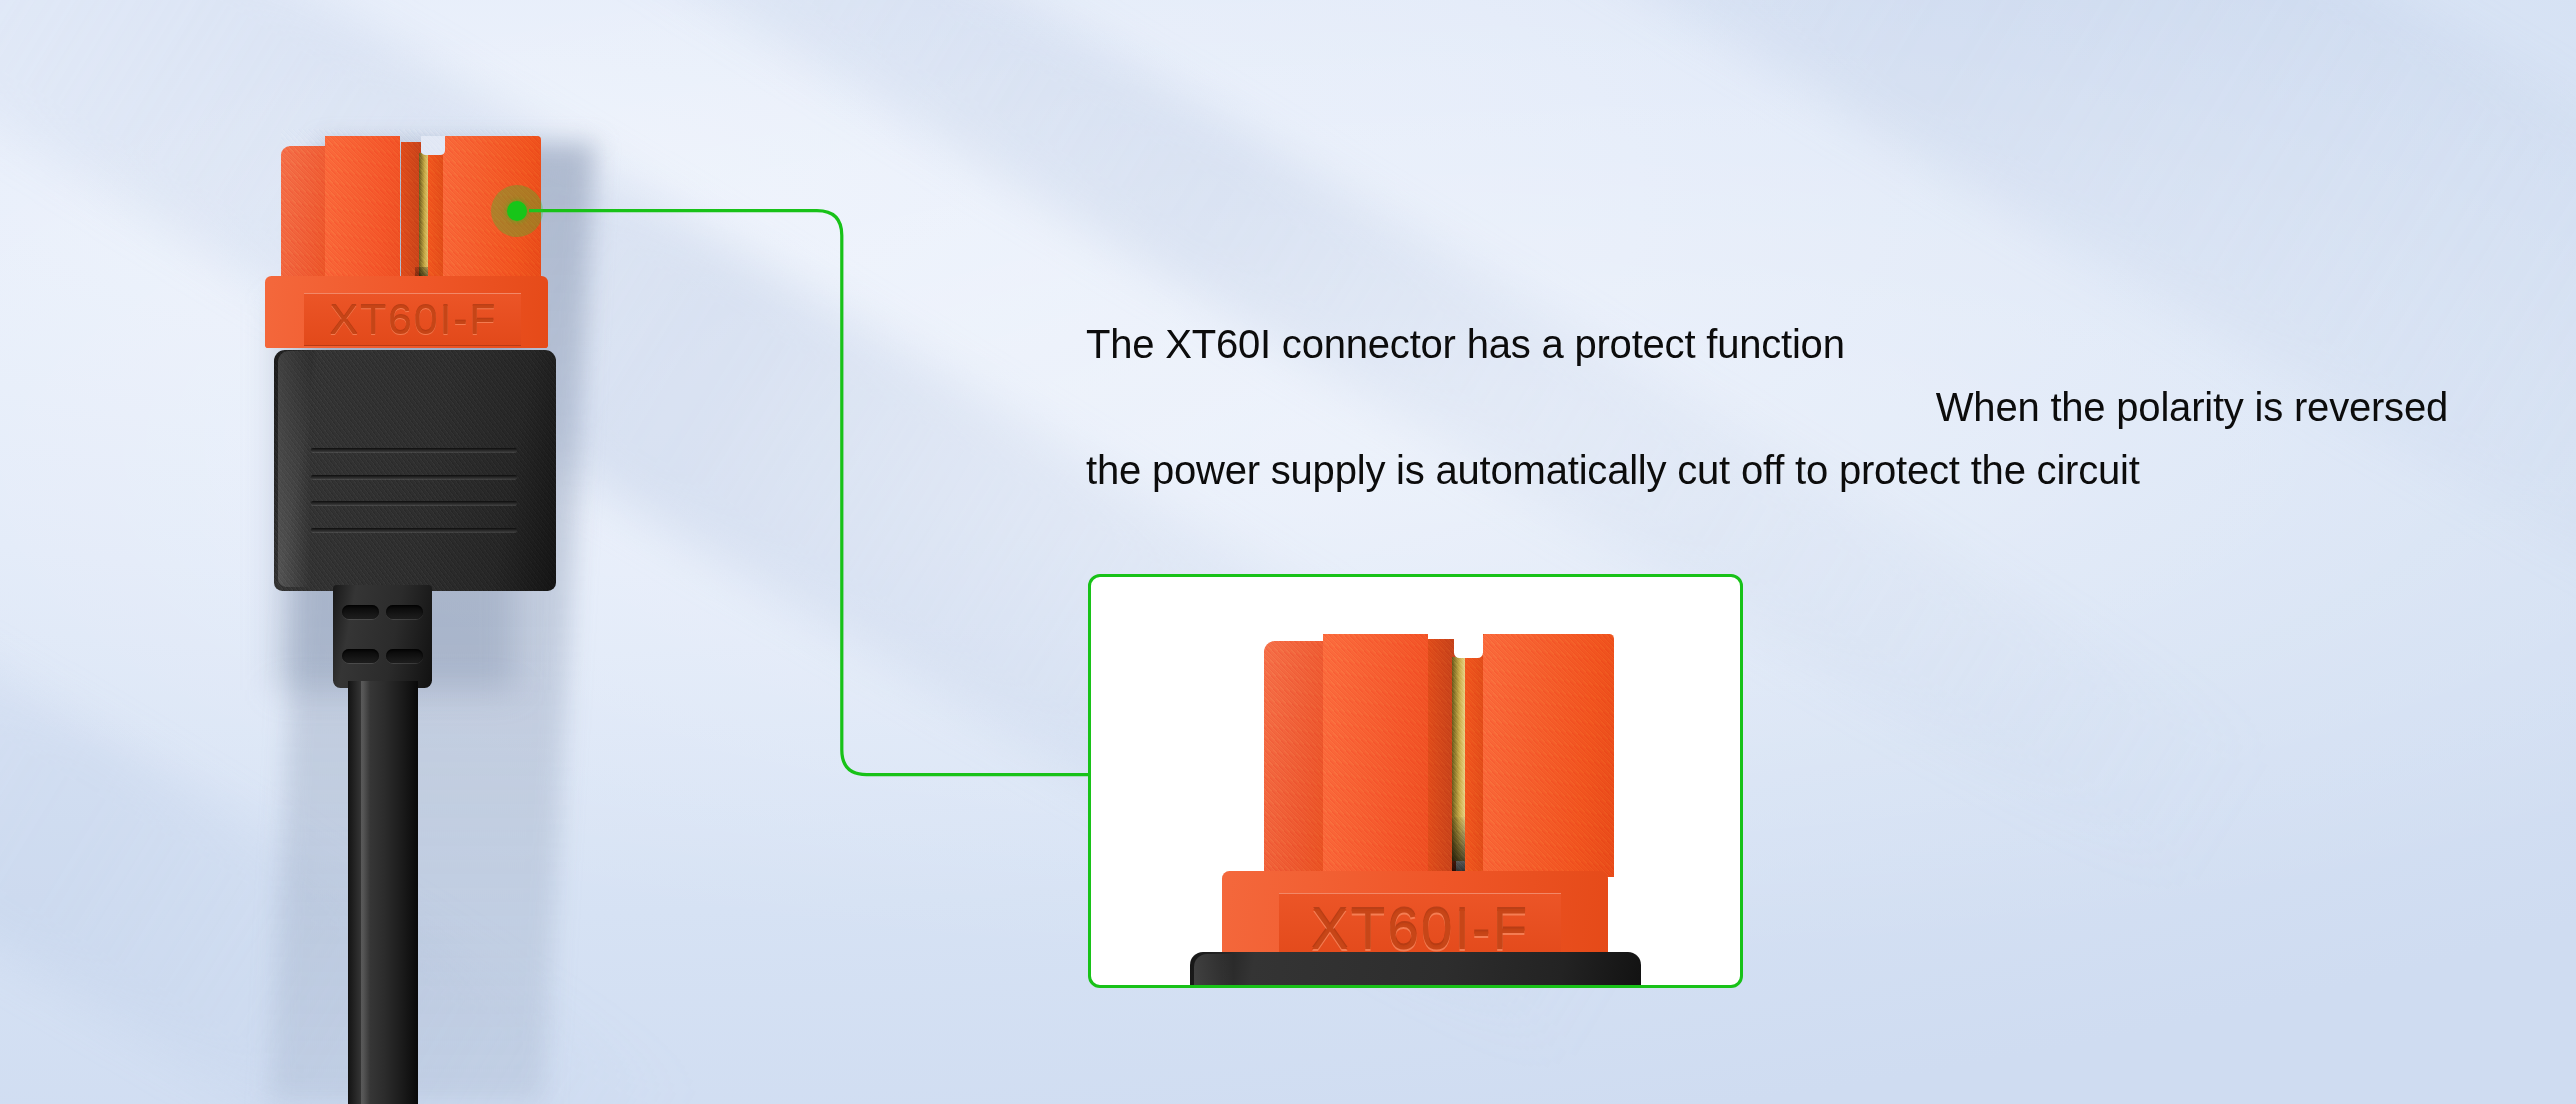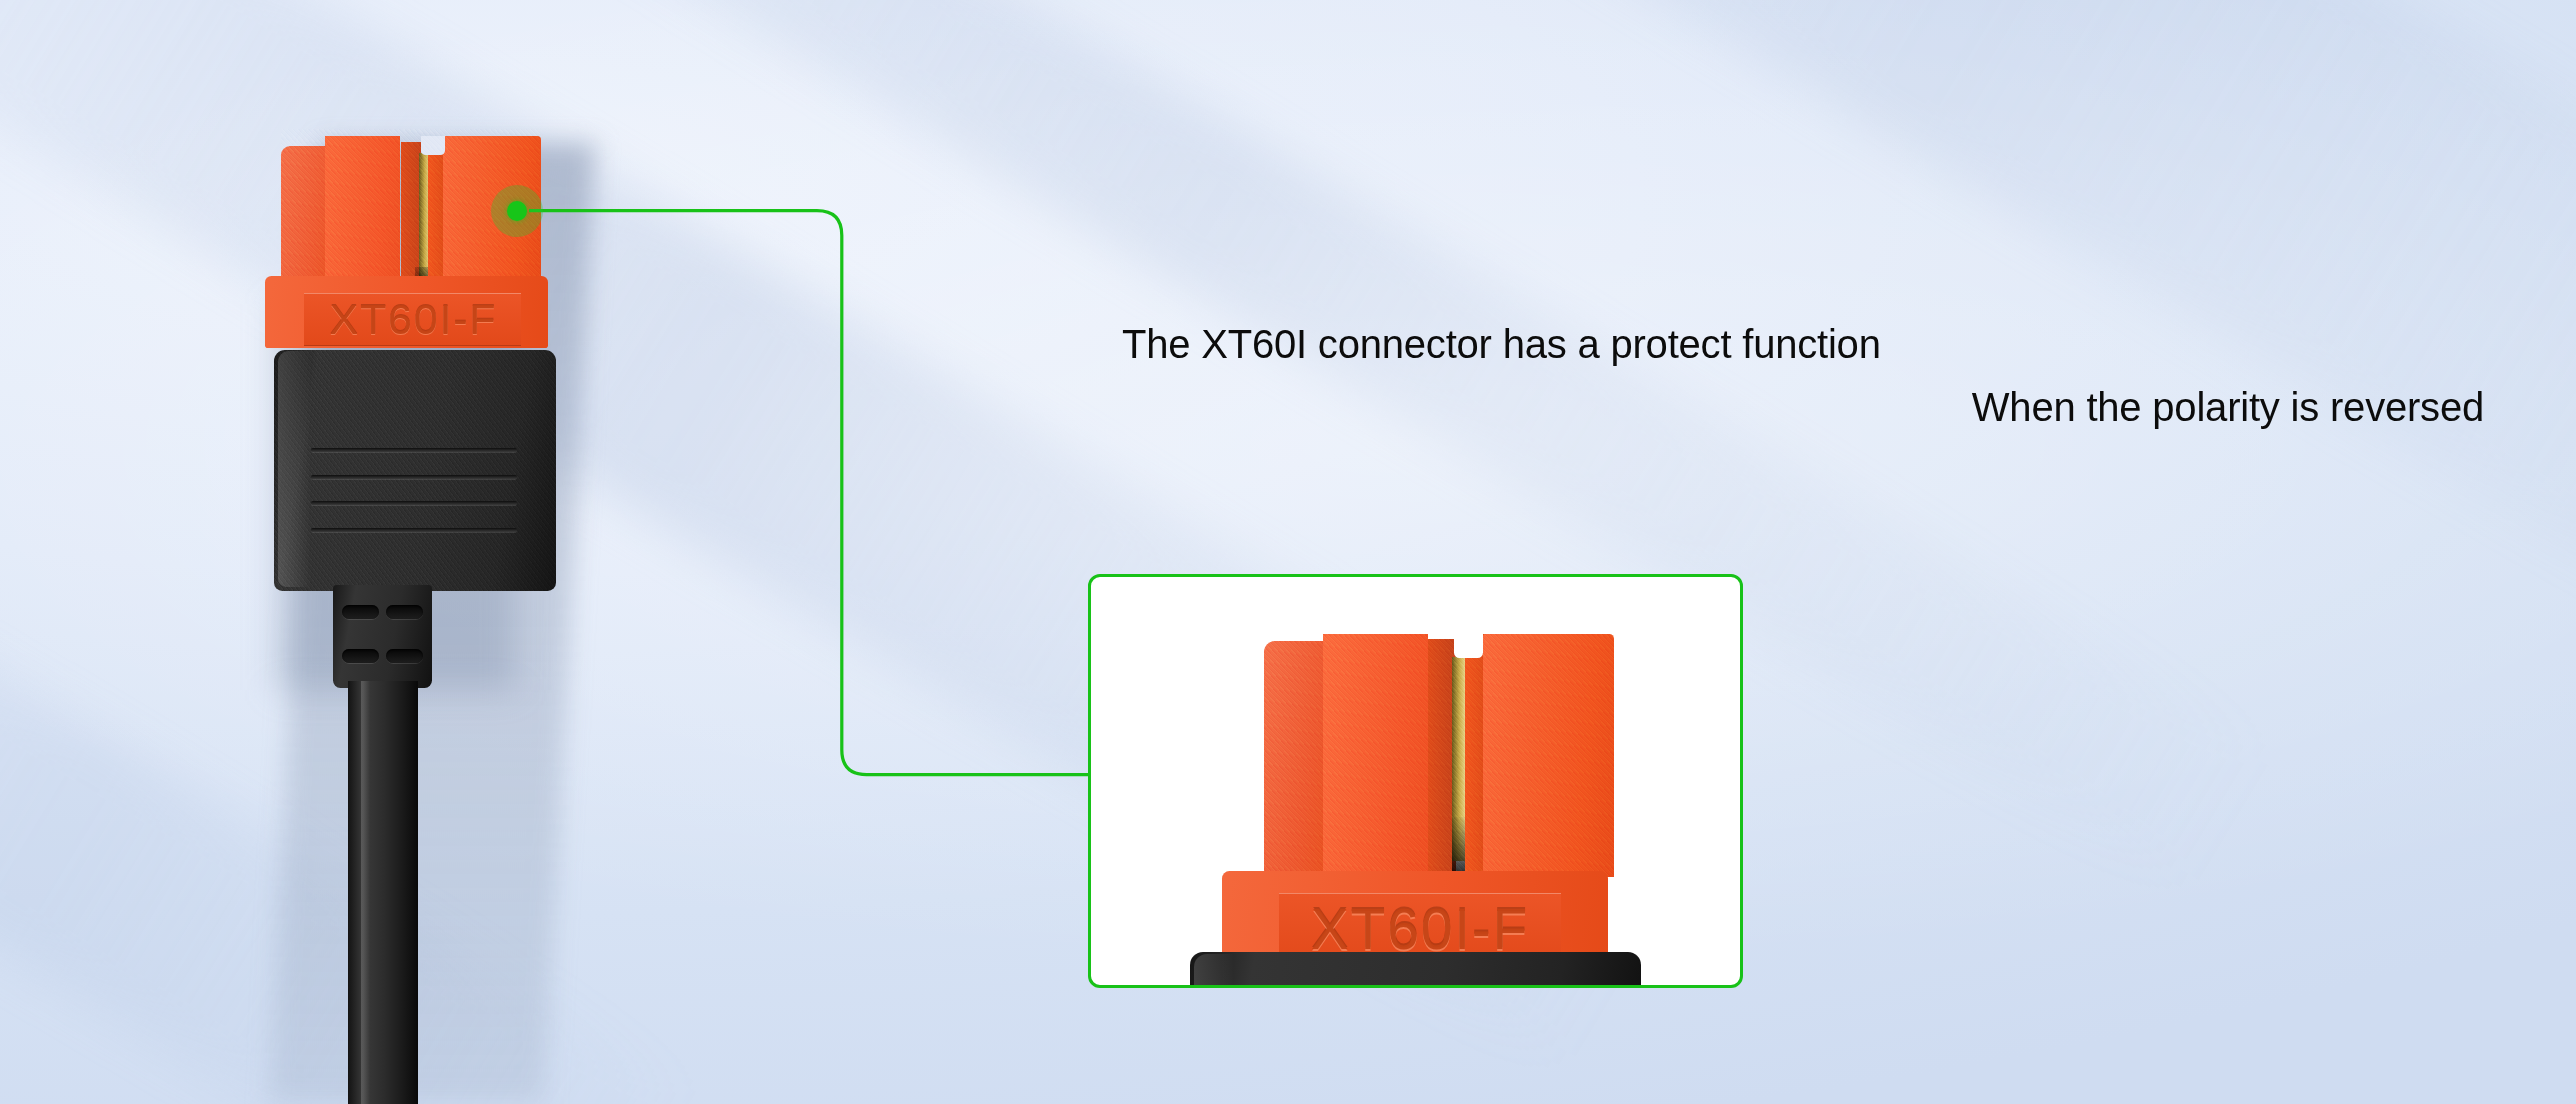--- a/index.html
+++ b/index.html
@@ -112,21 +112,21 @@
   #banner{position:absolute;left:1091px;top:138px;width:1340px;height:112px;
     border-radius:7.4px;
     background:linear-gradient(90deg,#12c511 0%,#14c614 40%,#3bd04a 64%,#8fe3a2 82%,rgba(206,237,216,.55) 93%,rgba(219,232,246,0) 100%);
     display:flex;align-items:center;}
   #banner-text{margin-left:28px;font-size:61px;font-weight:700;color:#fff;
     letter-spacing:1.4px;line-height:1;white-space:nowrap;
     font-stretch:condensed;transform:scaleX(.93);transform-origin:left center;
     text-shadow:0 0 13px rgba(255,255,255,.85),0 0 28px rgba(255,255,255,.45);}
 
   
-  #body-copy{position:absolute;left:1122px;top:313px;width:1362px;}
+  #body-copy{position:absolute;left:1086px;top:313px;width:1362px;}
   .bline{font-size:40px;color:#0c0c0c;line-height:63px;white-space:nowrap;
     letter-spacing:-0.2px;}
   .bline.indent{padding-left:17.5px;text-align:right;}
 
   
   #inset{position:absolute;left:1088px;top:574px;width:649px;height:408px;
     border:3.7px solid #18c218;border-radius:12px;background:#fff;overflow:hidden;}
   .in-or-wrap{position:absolute;left:173px;top:51px;width:350px;height:248px;}
   .in-or-left{position:absolute;left:0;top:13px;width:68px;height:236px;
     background:linear-gradient(100deg,#f57049,#ee5a31 60%,#e8501e);border-radius:11px 2.8px 0 0;}
@@ -215,20 +215,21 @@
   <svg id="callout-svg" viewBox="0 0 2800 1200" preserveAspectRatio="none">
     <path d="M 575 229 L 888 229 Q 915 229 915 256 L 915 815 Q 915 842 942 842 L 1190 842" fill="none" stroke="#18c218" stroke-width="3.5"></path>
   </svg>
   <div class="dot-halo"></div>
   <div class="dot-core"></div>
 
 
   <div id="body-copy">
     <div class="bline">The XT60I connector has a protect function</div>
     <div class="bline indent"> When the polarity is reversed</div>
+    <div class="bline">the power supply is automatically cut off to protect the circuit</div>
   </div>
 
   <div id="inset">
     <div class="in-or-wrap">
       <div class="in-or-left"></div>
       <div class="in-or-leftface"></div>
       <div class="in-or-slotwall-l"></div>
       <div class="in-or-gold"></div>
       <div class="in-or-goldshade"></div>
       <div class="in-or-slotwall-r"></div>

